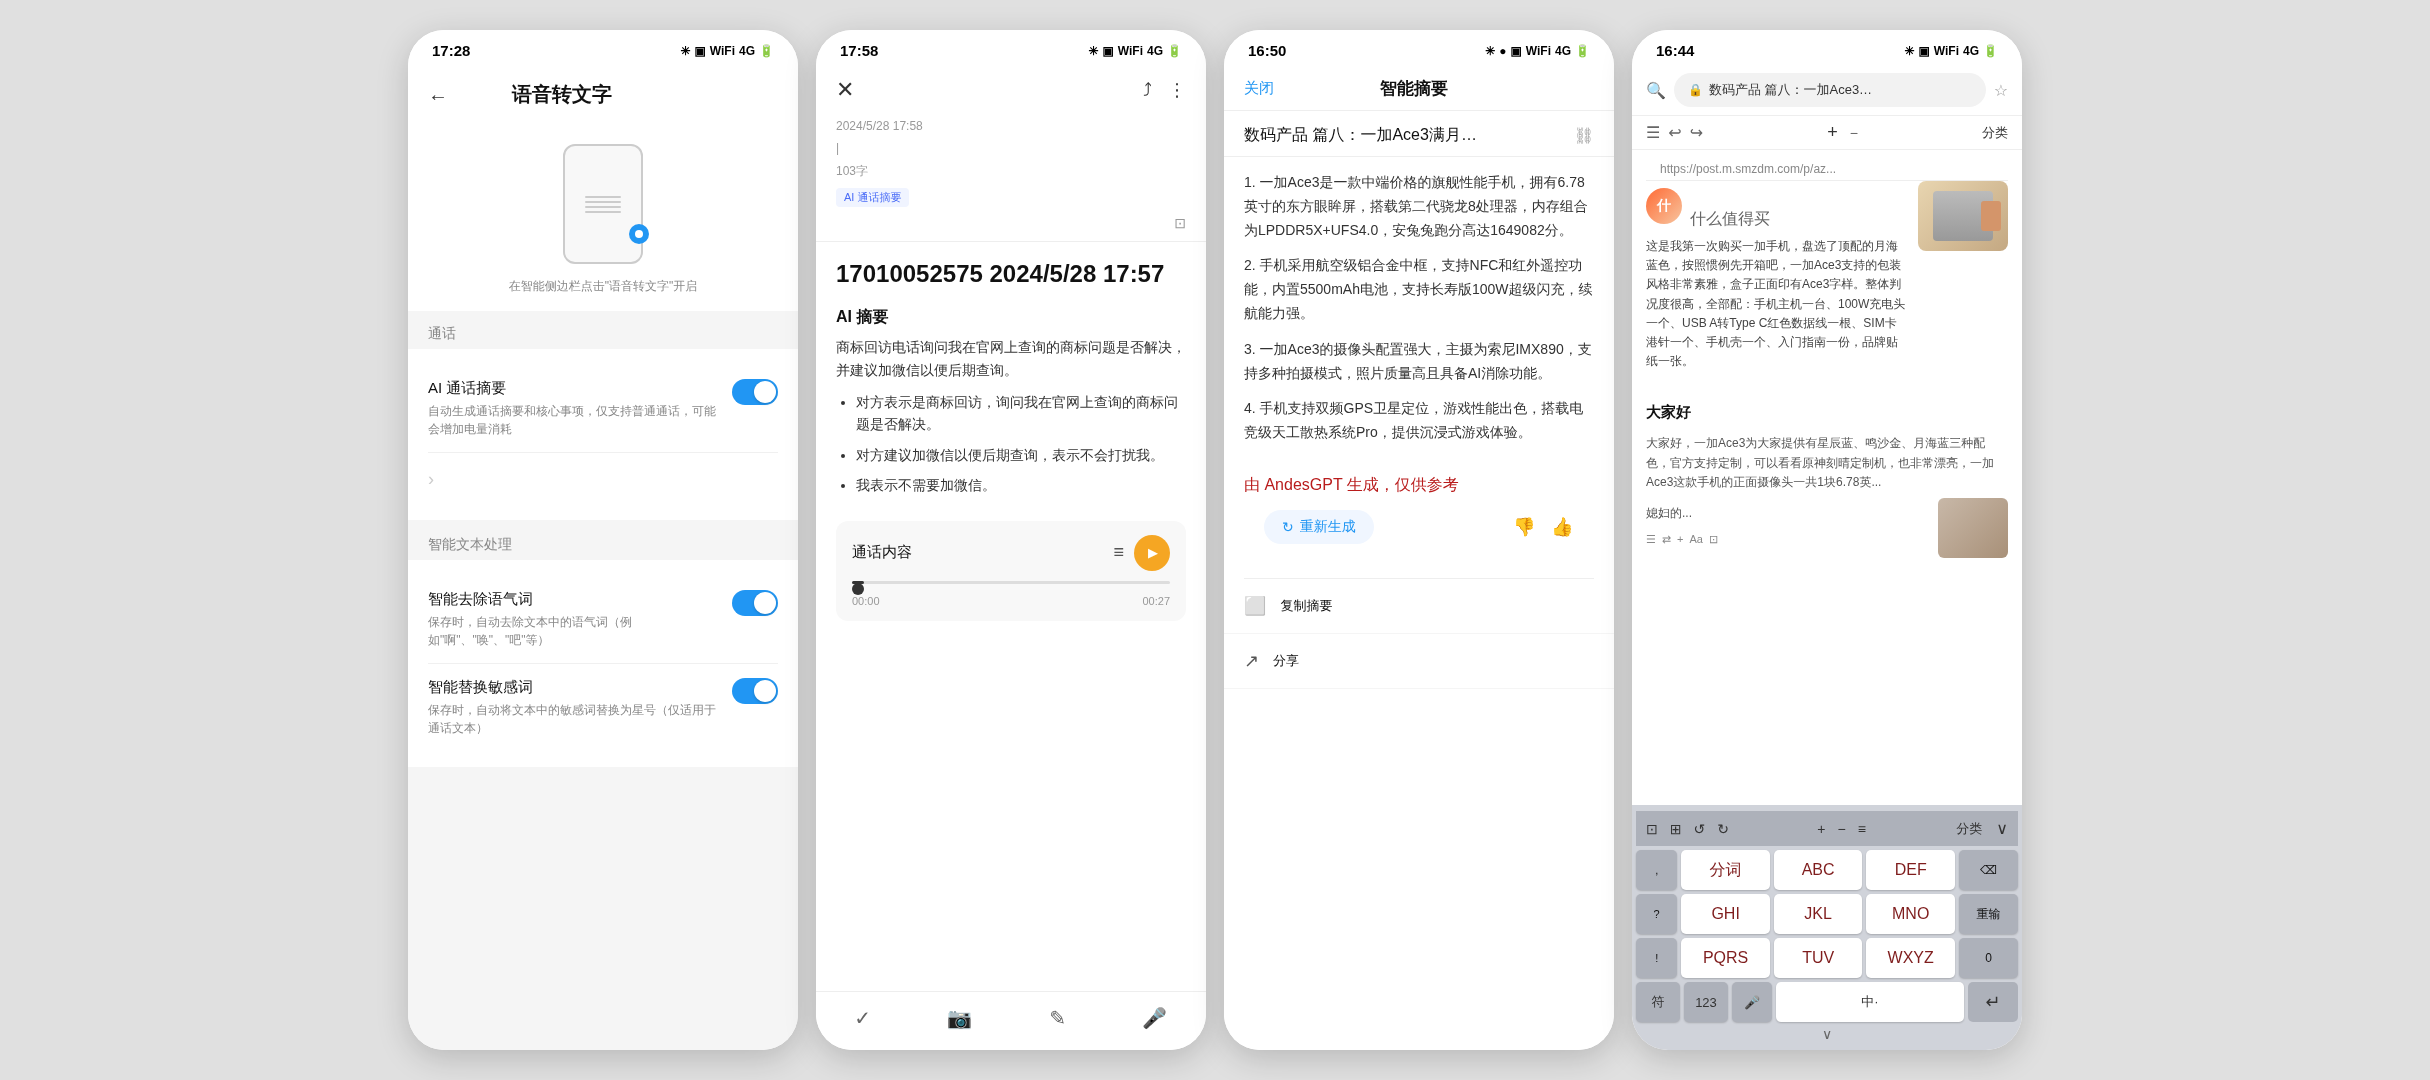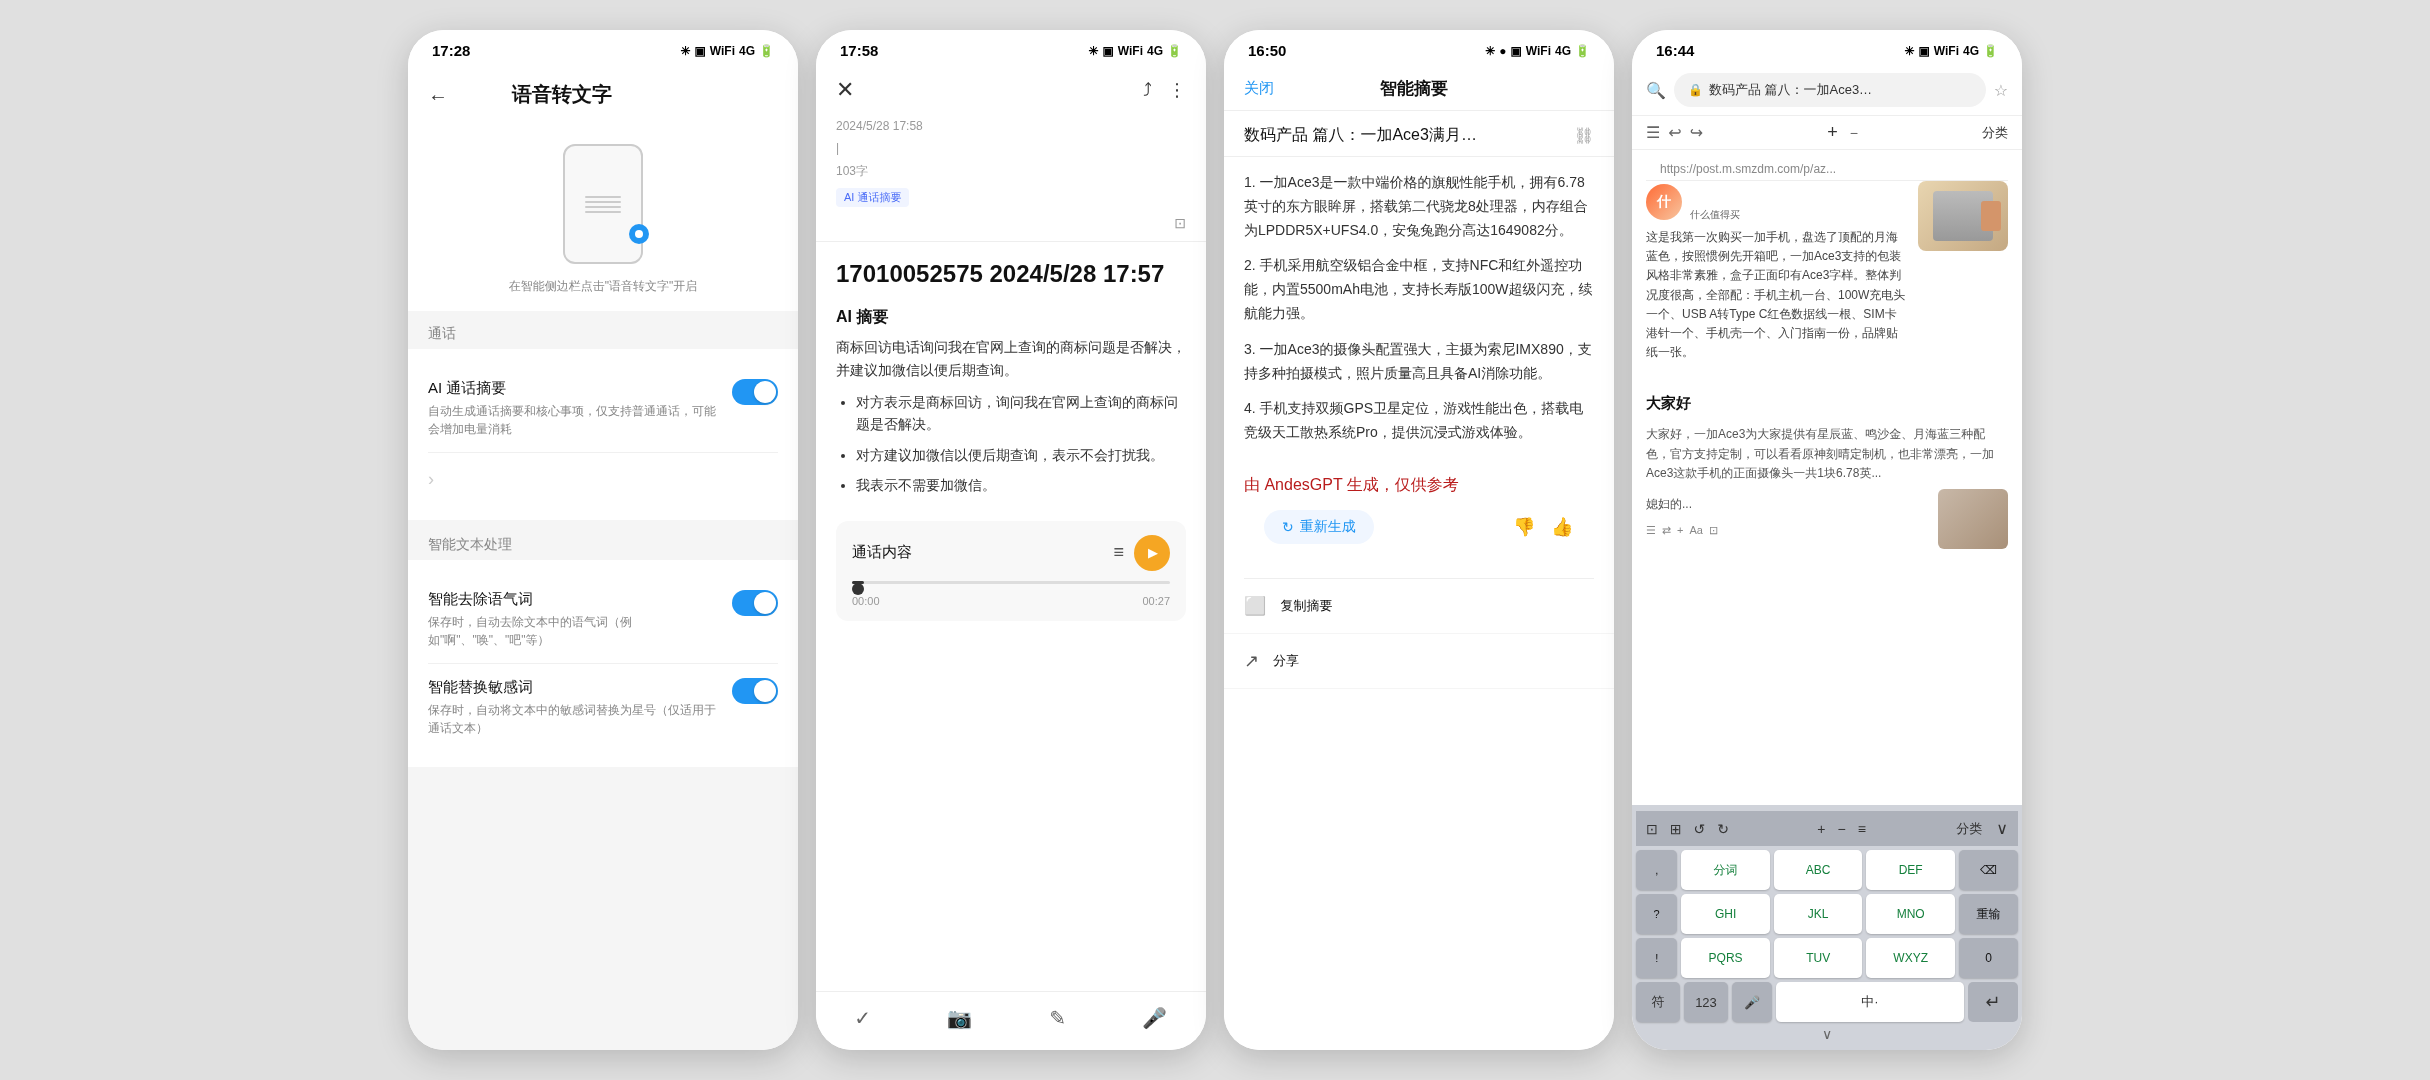--- a/index.html
+++ b/index.html
@@ -332,21 +332,21 @@
     }
     .p4-tb-icon { font-size: 16px; color: #666; cursor: pointer; }
     .p4-tb-sep { flex: 1; }
     .p4-article-avatar {
       width: 36px; height: 36px; border-radius: 50%;
       background: linear-gradient(135deg, #ff6b35, #f7c59f);
       flex-shrink: 0;
       display: flex; align-items: center; justify-content: center;
       font-size: 14px; color: #fff; font-weight: 700;
     }
-    .p4-article-meta { font-size: 10px; color: #666; line-height: 1.5; margin-top: 26px; }
+    .p4-article-meta { font-size: 16px; color: #666; line-height: 1.5; margin-top: 26px; }
     .p4-article-body { font-size: 12px; color: #444; line-height: 1.6; }
     .p4-article-img {
       width: 90px; height: 70px; border-radius: 8px;
       background: linear-gradient(135deg, #ddd, #bbb);
       flex-shrink: 0;
       overflow: hidden;
     }
 
     .p4-section-header {
       font-size: 15px;
@@ -385,22 +385,22 @@
       margin-bottom: 4px;
       justify-content: center;
     }
     .p4-key {
       background: #fff;
       border-radius: 5px;
       height: 40px;
       display: flex;
       align-items: center;
       justify-content: center;
-      font-size: 12px;
-      color: #15803d;
+      font-size: 16px;
+      color: #7f1d1d;
       cursor: pointer;
       flex: 1;
       box-shadow: 0 1px 2px rgba(0,0,0,0.2);
       font-weight: 400;
     }
     .p4-key.dark-key {
       background: #adb1ba;
       color: #111;
       font-size: 12px;
     }

